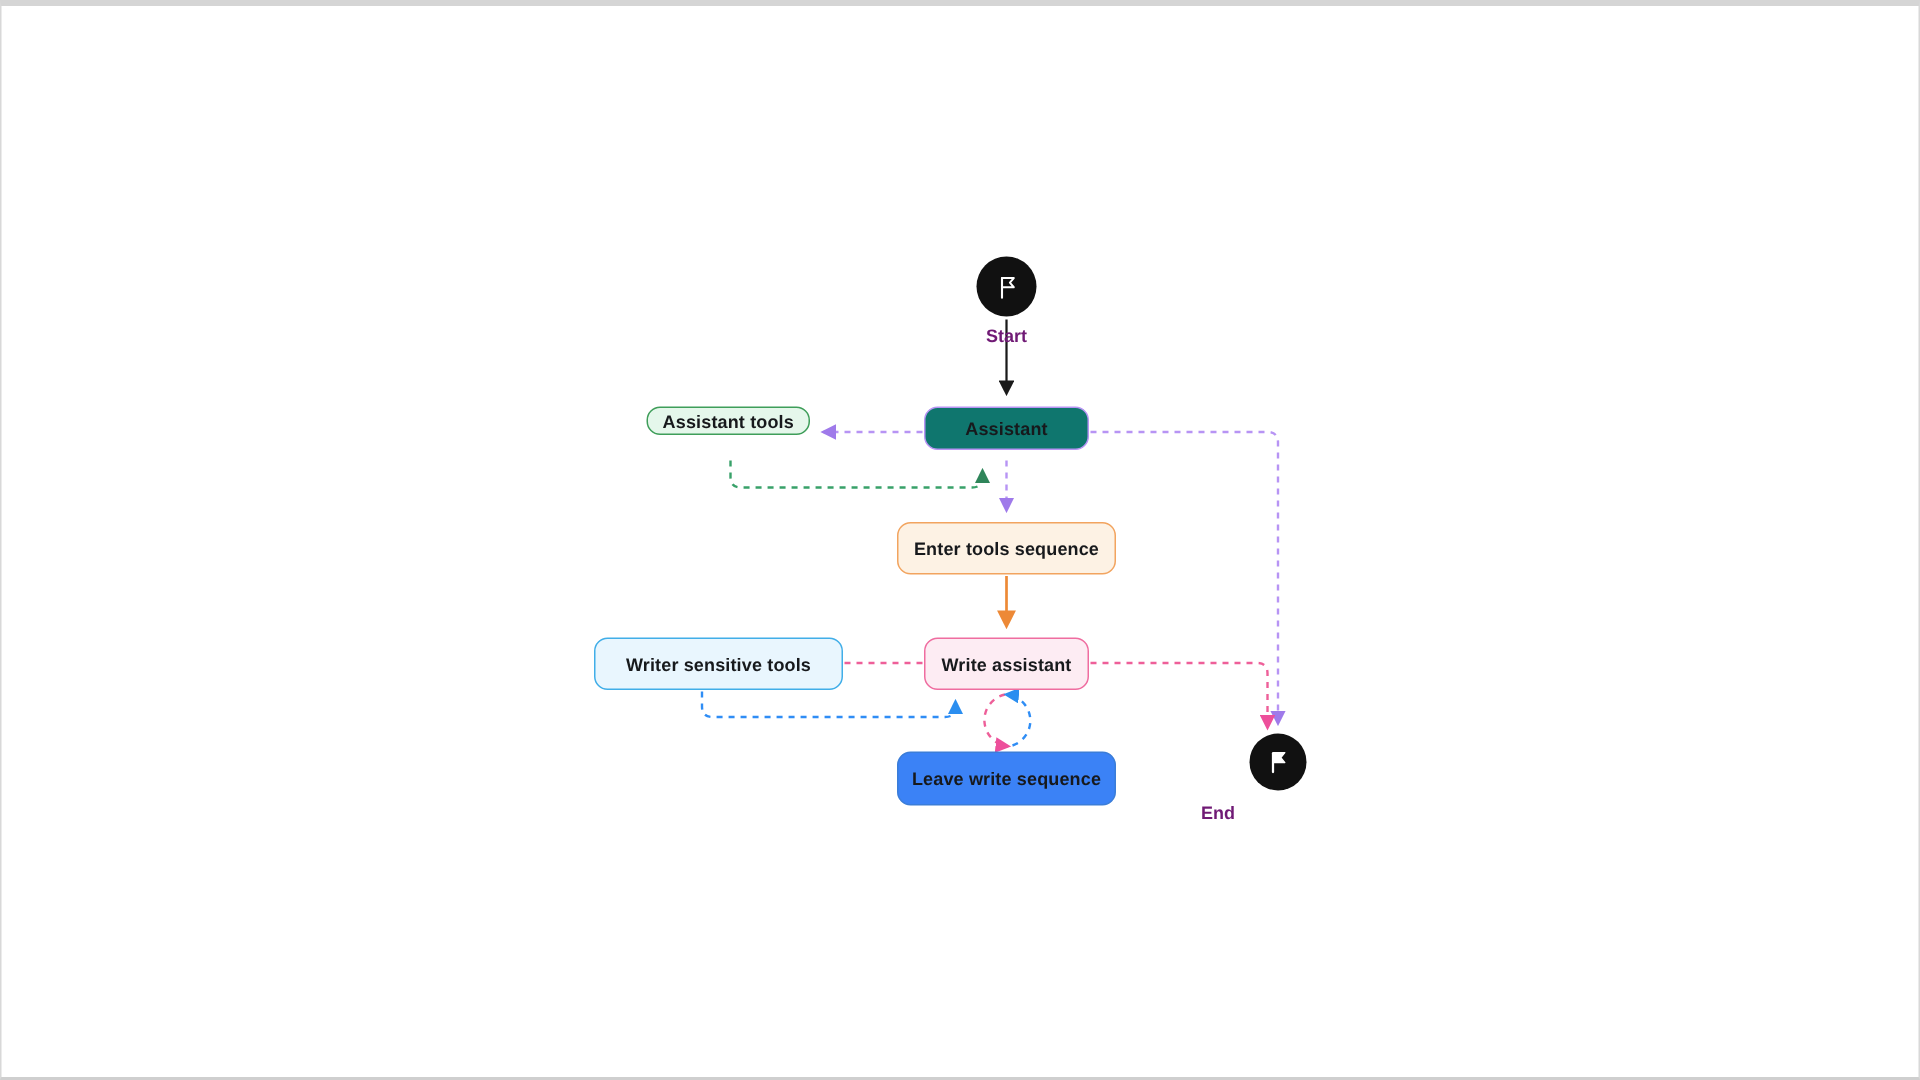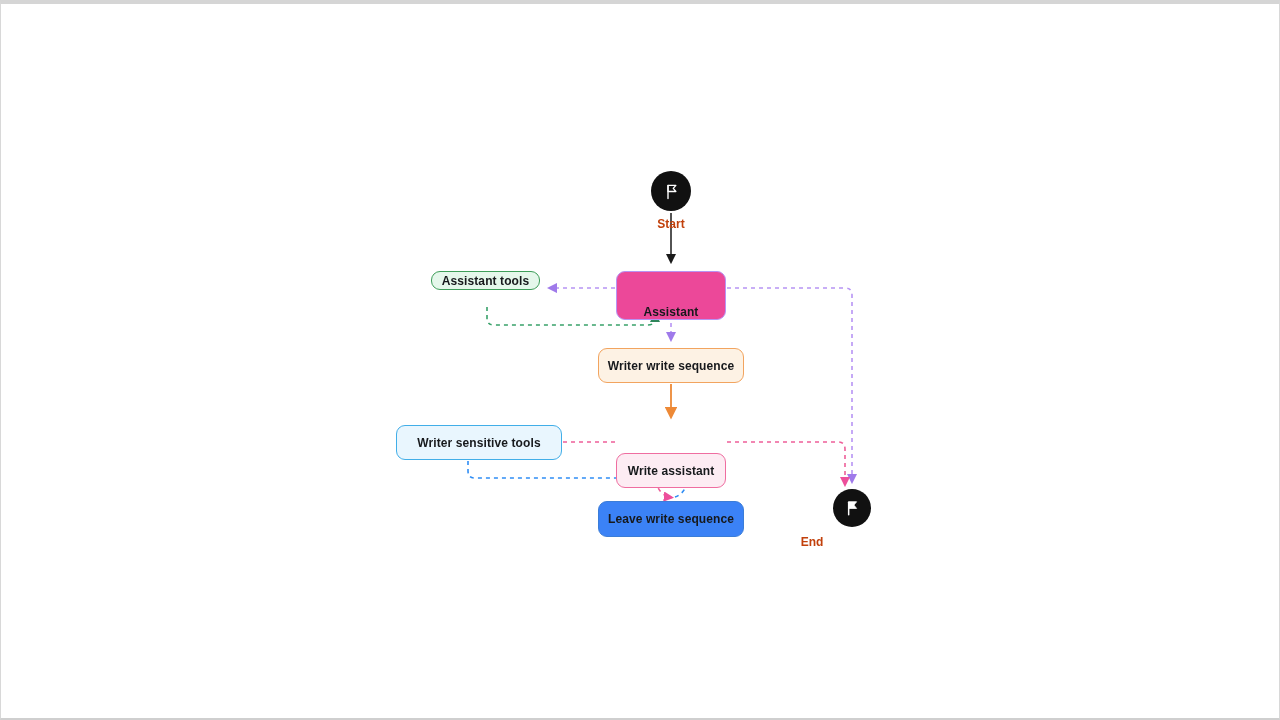--- a/index.html
+++ b/index.html
@@ -25,37 +25,37 @@
   .node {
     position: absolute;
     display: flex; align-items: center; justify-content: center;
     border-radius: 9px;
     border: 1.5px solid;
     font-weight: bold; font-size: 12px; color: #17191c;
     box-sizing: border-box;
     background: #fff;
     letter-spacing: 0.1px;
   }
-  .node-assistant            { left: 616px; top: 271px; width: 110px; height: 49px; border-color: #b794f4; background: #ec4899; align-items: flex-end; }
+  .node-assistant            { left: 616px; top: 271px; width: 110px; height: 29px; border-color: #b794f4; background: #0f766e; }
   .node-assistant-tools      { left: 431px; top: 271px; width: 109px; height: 19px; border-color: #3f9e5a; background: #e5f7eb; }
   .node-enter-write-sequence { left: 598px; top: 348px; width: 146px; height: 35px; border-color: #f2a45f; background: #fdf2e4; }
-  .node-write-assistant      { left: 616px; top: 425px; width: 110px; height: 35px; border-color: #ef6da0; background: #fdecf3; margin-top: 28px; }
+  .node-write-assistant      { left: 616px; top: 425px; width: 110px; height: 35px; border-color: #ef6da0; background: #fdecf3; }
   .node-writer-sensitive     { left: 396px; top: 425px; width: 166px; height: 35px; border-color: #41aee8; background: #e9f6fe; }
   .node-leave-write-sequence { left: 598px; top: 501px; width: 146px; height: 36px; border-color: #3b7dd8; background: #3b82f6; }
   .terminal {
     position: absolute;
     width: 40px; height: 40px; border-radius: 50%;
     background: #111111;
     display: flex; align-items: center; justify-content: center;
   }
   .terminal-start { left: 651px; top: 171px; }
   .terminal-end   { left: 833px; top: 489px; width: 38px; height: 38px; }
   .terminal-label {
     position: absolute;
-    font-weight: bold; font-size: 12px; color: #c2410c;
+    font-weight: bold; font-size: 12px; color: #701a75;
     text-align: center; width: 80px;
   }
   .label-start { left: 631px; top: 217px; }
   .label-end   { left: 772px; top: 535px; }
 </style>
 </head>
 <body>
 
 <div class="frame"></div>
 
@@ -122,21 +122,21 @@
 
 <div class="node node-assistant-tools">
   <span>Assistant tools</span>
 </div>
 
 <div class="node node-assistant">
   <span>Assistant</span>
 </div>
 
 <div class="node node-enter-write-sequence">
-  <span>Writer write sequence</span>
+  <span>Enter tools sequence</span>
 </div>
 
 <div class="node node-write-assistant">
   <span>Write assistant</span>
 </div>
 
 <div class="node node-writer-sensitive">
   <span>Writer sensitive tools</span>
 </div>
 

